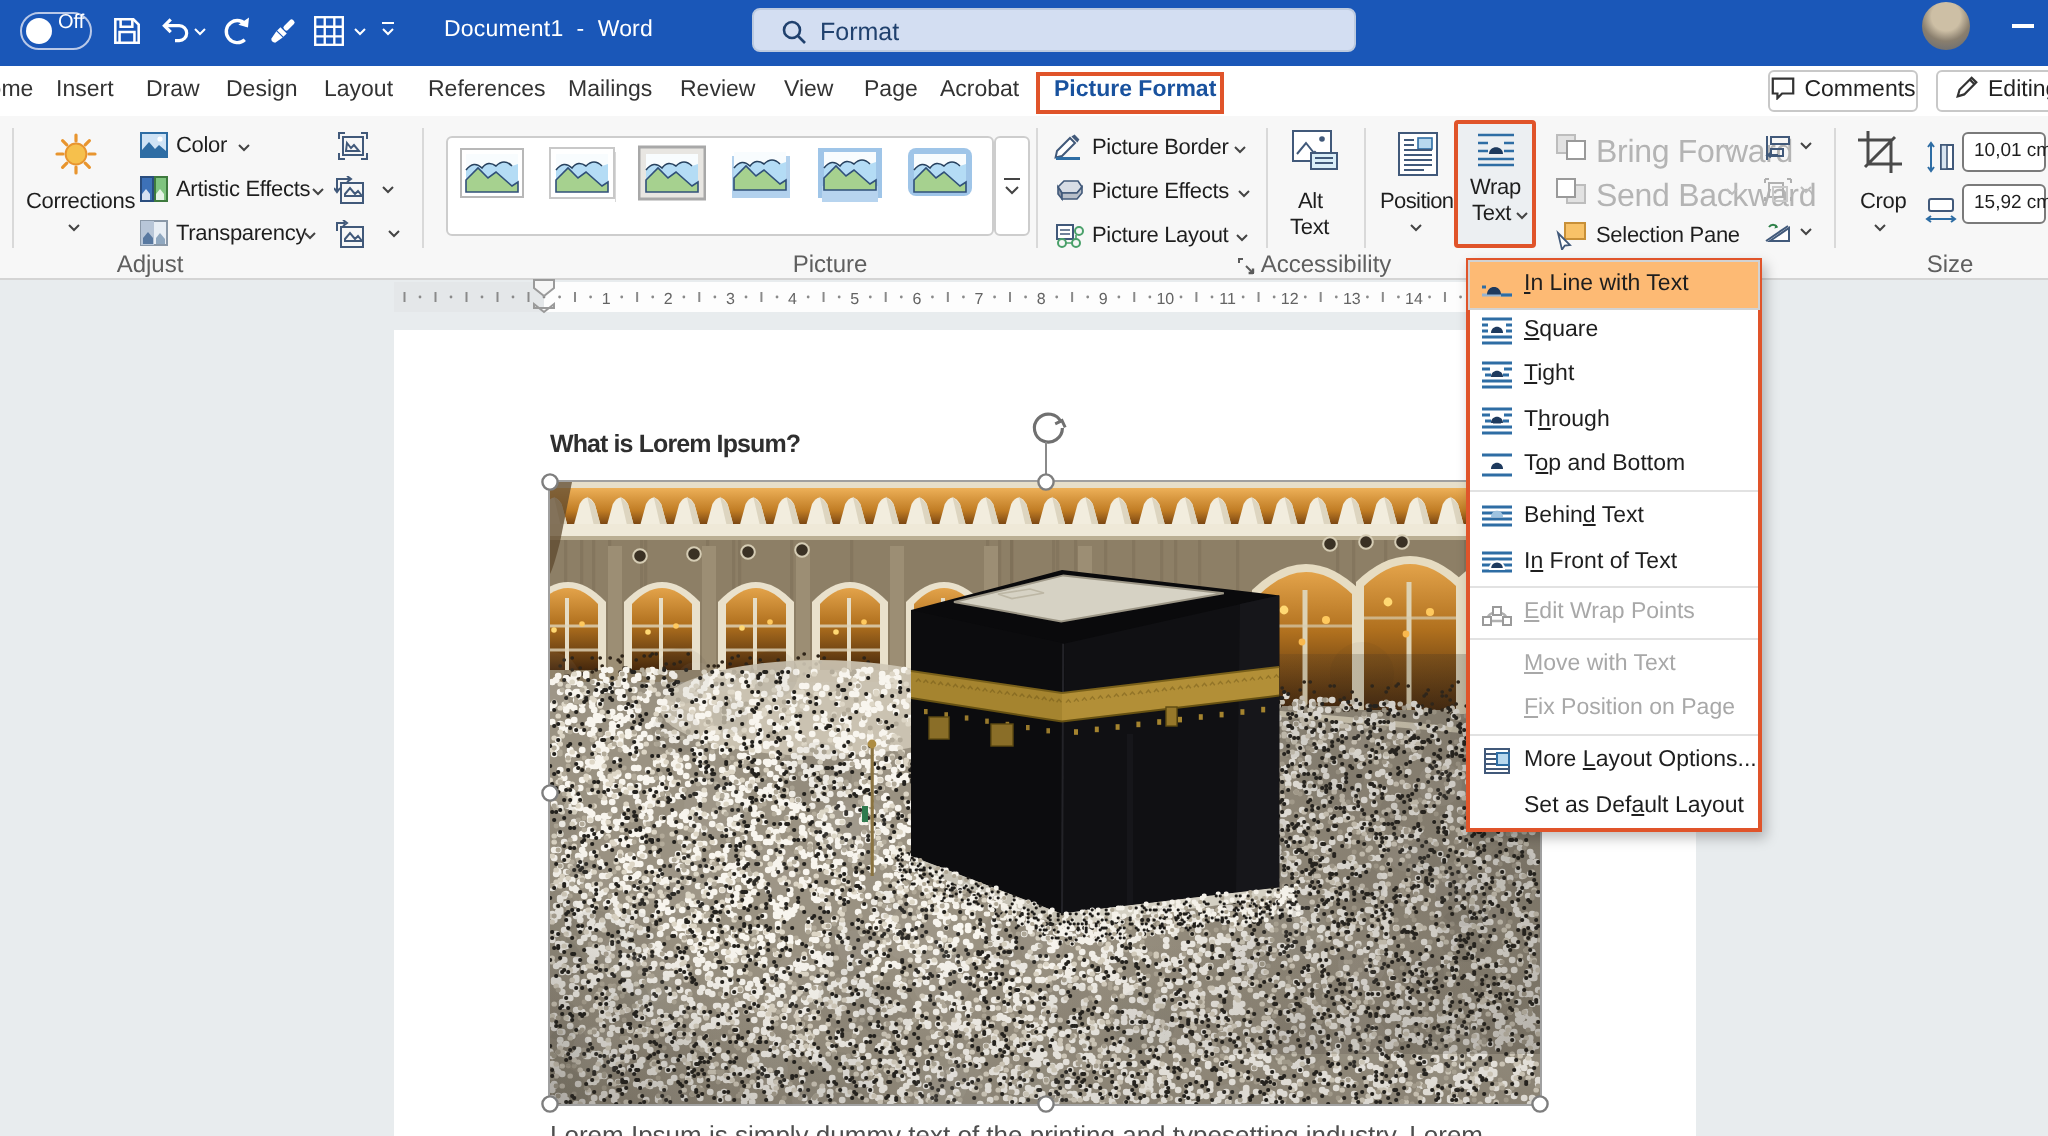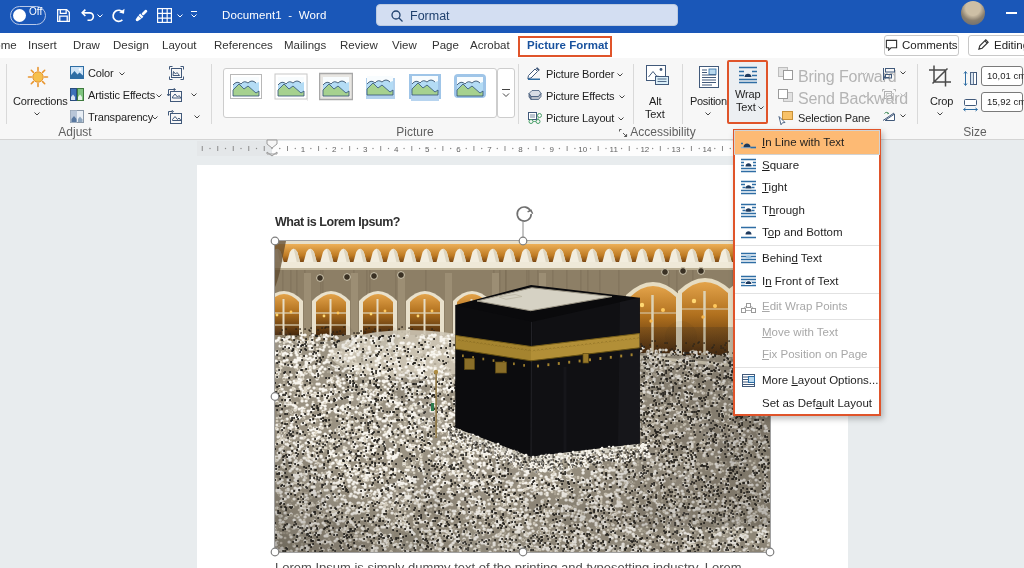--- a/index.html
+++ b/index.html
@@ -81,21 +81,21 @@
  <span class="abs" style="left:113px;top:4px;line-height:17px">Design</span>
  <span class="abs" style="left:162px;top:4px;line-height:17px">Layout</span>
  <span class="abs" style="left:214px;top:4px;line-height:17px">References</span>
  <span class="abs" style="left:284px;top:4px;line-height:17px">Mailings</span>
  <span class="abs" style="left:340px;top:4px;line-height:17px">Review</span>
  <span class="abs" style="left:392px;top:4px;line-height:17px">View</span>
  <span class="abs" style="left:432px;top:4px;line-height:17px">Page</span>
  <span class="abs" style="left:470px;top:4px;line-height:17px">Acrobat</span>
  <span class="abs" style="left:527px;top:4px;line-height:17px;color:#19529e;font-weight:bold">Picture Format</span>
  <span class="abs" style="left:518px;top:3px;width:94px;height:21px;border:2px solid #e0542a"></span>
- <span class="abs" style="left:884px;top:2px;width:75px;height:21px;border:1px solid #c8c8c8;border-radius:3px;text-align:left;line-height:19px;color:#222"><svg style="vertical-align:-2px;margin-right:4px" width="13" height="13" viewBox="0 0 14 14" fill="none" stroke="#333" stroke-width="1.2">
+ <span class="abs" style="left:884px;top:2px;width:75px;height:21px;border:1px solid #c8c8c8;border-radius:3px;text-align:center;line-height:19px;color:#222"><svg style="vertical-align:-2px;margin-right:4px" width="13" height="13" viewBox="0 0 14 14" fill="none" stroke="#333" stroke-width="1.2">
         <path d="M1.5 2.5h11v8h-6l-2.5 2.5v-2.5h-2.5z"></path>
       </svg>Comments</span>
  <span class="abs" style="left:968px;top:2px;width:70px;height:21px;border:1px solid #c8c8c8;border-radius:3px;line-height:19px;color:#222;padding-left:8px"><svg style="vertical-align:-2px;margin-right:4px" width="13" height="13" viewBox="0 0 14 14" fill="none" stroke="#333" stroke-width="1.2">
         <path d="M2 12l1-3.5 6.5-6.5 2.5 2.5-6.5 6.5z"></path>
         <path d="M8.5 3l2.5 2.5"></path>
       </svg>Editing</span>
 </div>
 <div id="ribbon">
  <span class="abs sep" style="left:6px"></span>
  <svg class="abs" style="left:27px;top:8px" width="22" height="22" viewBox="0 0 22 22">

